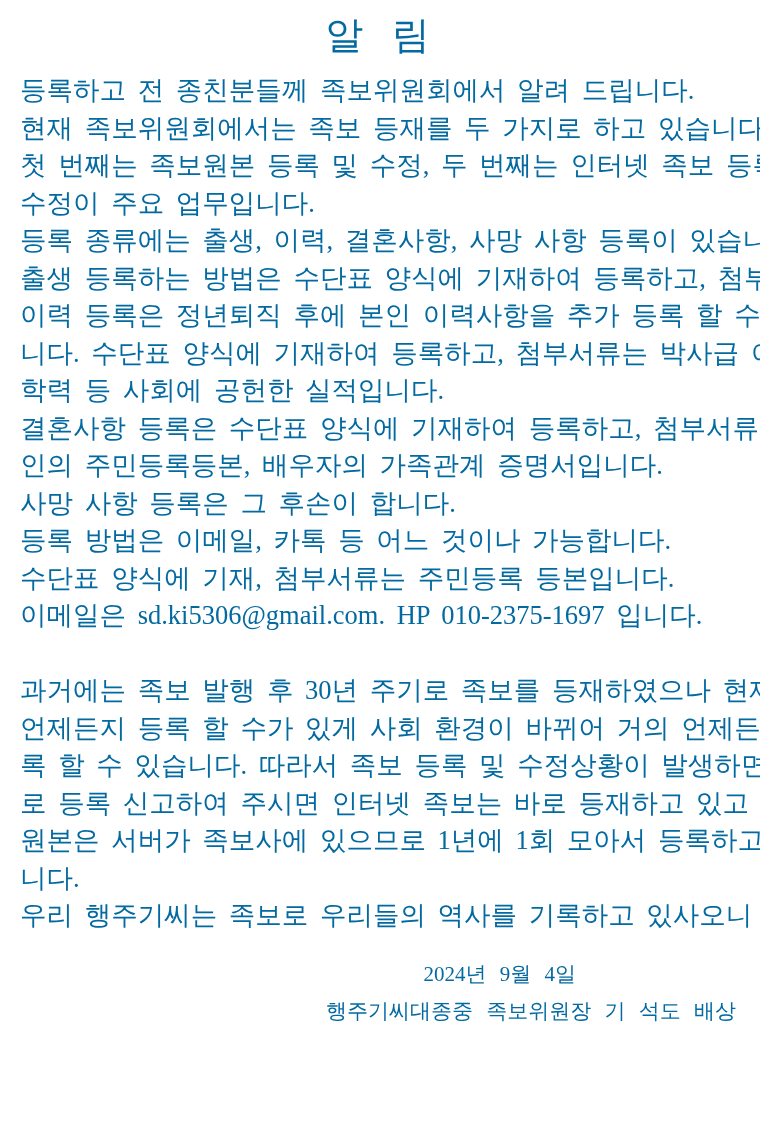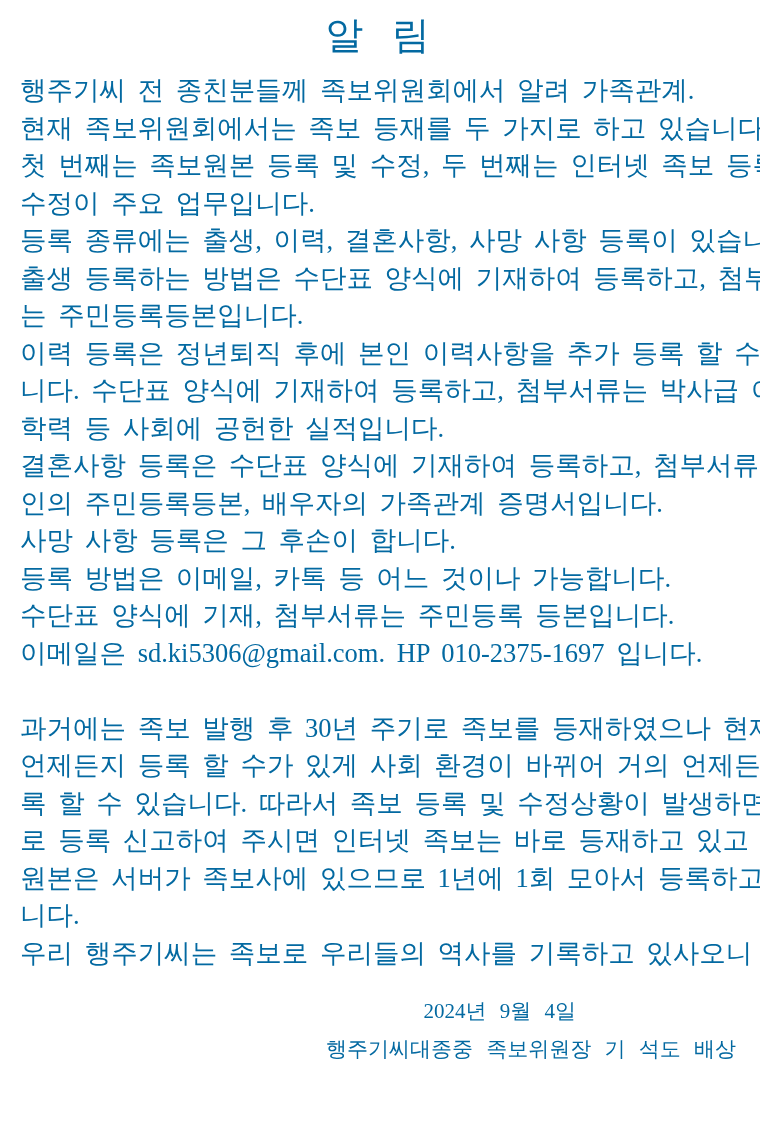--- a/index.html
+++ b/index.html
@@ -56,27 +56,26 @@
     white-space: nowrap;
   }
 </style>
 </head>
 <body>
 
 <div class="page">
   <h1 class="title">알 림</h1>
 
   <div class="body-lines">
-      <div class="line">행주기씨 전 종친분들께 족보위원회에서 알려 가족관계.</div>
+      <div class="line">등록하고 전 종친분들께 족보위원회에서 알려 드립니다.</div>
       <div class="line">현재 족보위원회에서는 족보 등재를 두 가지로 하고 있습니다.</div>
       <div class="line">첫 번째는 족보원본 등록 및 수정, 두 번째는 인터넷 족보 등록 및</div>
       <div class="line">수정이 주요 업무입니다.</div>
       <div class="line">등록 종류에는 출생, 이력, 결혼사항, 사망 사항 등록이 있습니다.</div>
       <div class="line">출생 등록하는 방법은 수단표 양식에 기재하여 등록하고, 첨부서류</div>
-      <div class="line">는 주민등록등본입니다.</div>
       <div class="line">이력 등록은 정년퇴직 후에 본인 이력사항을 추가 등록 할 수 있습</div>
       <div class="line">니다. 수단표 양식에 기재하여 등록하고, 첨부서류는 박사급 이상</div>
       <div class="line">학력 등 사회에 공헌한 실적입니다.</div>
       <div class="line">결혼사항 등록은 수단표 양식에 기재하여 등록하고, 첨부서류는 본</div>
       <div class="line">인의 주민등록등본, 배우자의 가족관계 증명서입니다.</div>
       <div class="line">사망 사항 등록은 그 후손이 합니다.</div>
       <div class="line">등록 방법은 이메일, 카톡 등 어느 것이나 가능합니다.</div>
       <div class="line">수단표 양식에 기재, 첨부서류는 주민등록 등본입니다.</div>
       <div class="line">이메일은 sd.ki5306@gmail.com. HP 010-2375-1697 입니다.</div>
       <div class="line">&nbsp;</div>

